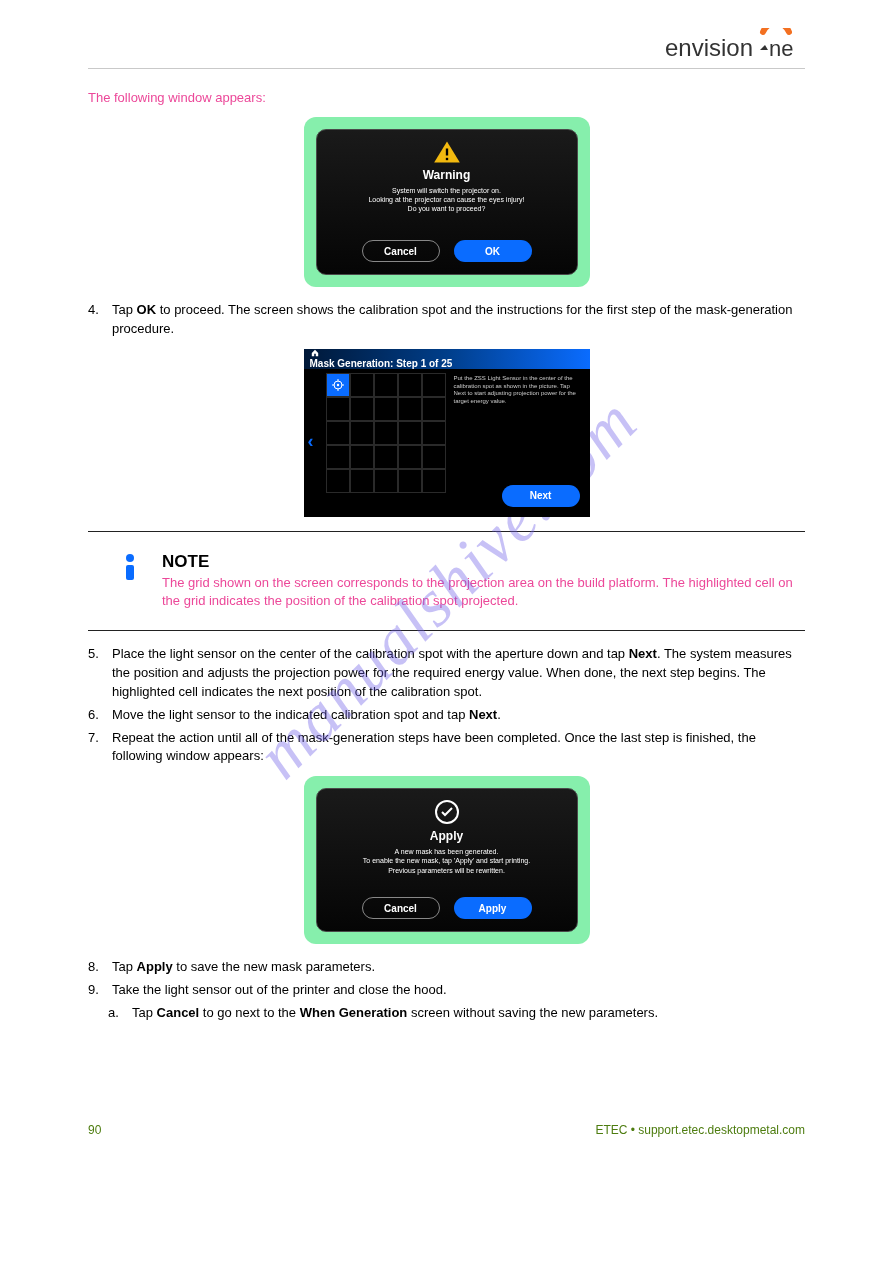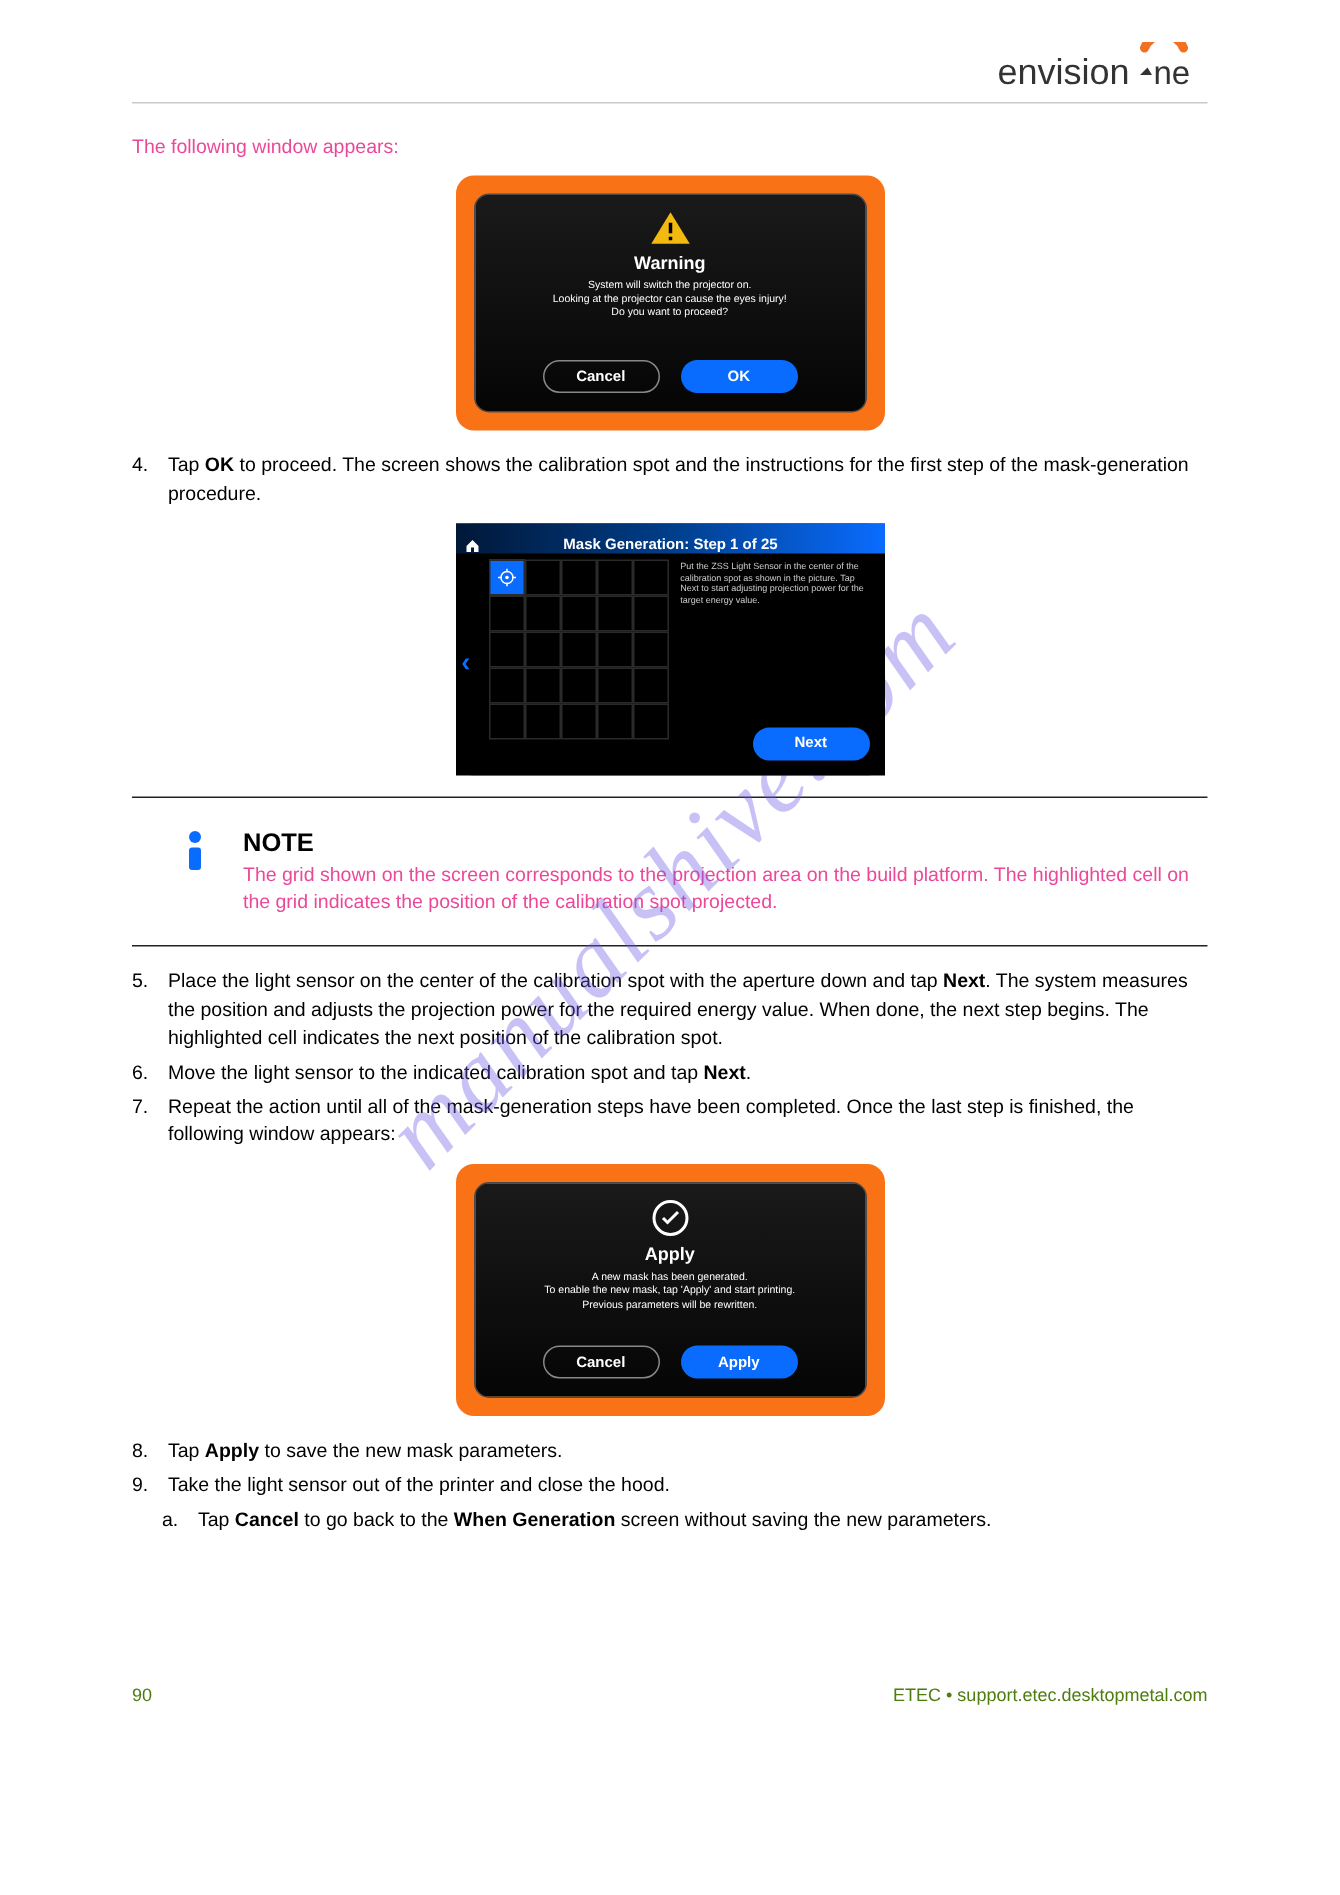--- a/index.html
+++ b/index.html
@@ -43,21 +43,21 @@
     margin: 6px 0;
   }
   .center-block {
     display: flex;
     justify-content: center;
     margin: 10px 0 14px 0;
   }
 
   
   .screen {
-    background: #f97316;
+    background: #86efac;
     border-radius: 12px;
     padding: 12px;
     box-sizing: border-box;
     color: #fff;
   }
   .screen.small { width: 286px; height: 170px; }
   .screen.wide  { width: 286px; height: 168px; padding: 0; position: relative; }
 
   .dialog {
     width: 100%;
@@ -111,23 +111,24 @@
     position: absolute;
     inset: 0;
     background: #000;
     color: #fff;
     font-size: 8px;
   }
   .wide-titlebar {
     height: 20px;
     background: linear-gradient(90deg,#001838 0%, #003e8a 50%, #0a6cff 100%);
     display: flex;
-    align-items: flex-end;
+    align-items: flex-start;
     padding-left: 6px;
     gap: 1px;
+    flex-direction: column;
   }
   .home-ic { width: 10px; height: 10px; }
   .wide-title { font-size: 10px; font-weight: bold; flex: 1; text-align: center; padding-right: 16px;}
   .wide-body { position: absolute; top: 24px; left: 22px; right: 8px; bottom: 8px; display: flex; gap: 8px; }
   .grid5 {
     width: 120px;
     height: 120px;
     display: grid;
     grid-template-columns: repeat(5,1fr);
     grid-template-rows: repeat(5,1fr);
@@ -345,21 +346,21 @@
   <div class="step">
     <div class="n">8.</div>
     <div><span>Tap </span><b>Apply</b><span> to save the new mask parameters.</span></div>
   </div>
   <div class="step">
     <div class="n">9.</div>
     <div>Take the light sensor out of the printer and close the hood.</div>
   </div>
   <div class="step" style="margin-left:20px">
     <div class="n">a.</div>
-    <div><span>Tap </span><b>Cancel</b><span> to go back to the </span><b>When Generation</b><span> screen without saving the new parameters.</span></div>
+    <div><span>Tap </span><b>Cancel</b><span> to go next to the </span><b>When Generation</b><span> screen without saving the new parameters.</span></div>
   </div>
 
   <div style="display:flex;justify-content:space-between;margin-top:100px;font-size:12px;color:#4d7c0f">
     <div>90</div>
     <div>ETEC  •  support.etec.desktopmetal.com</div>
   </div>
 
 </div>
 
 </body></html>

